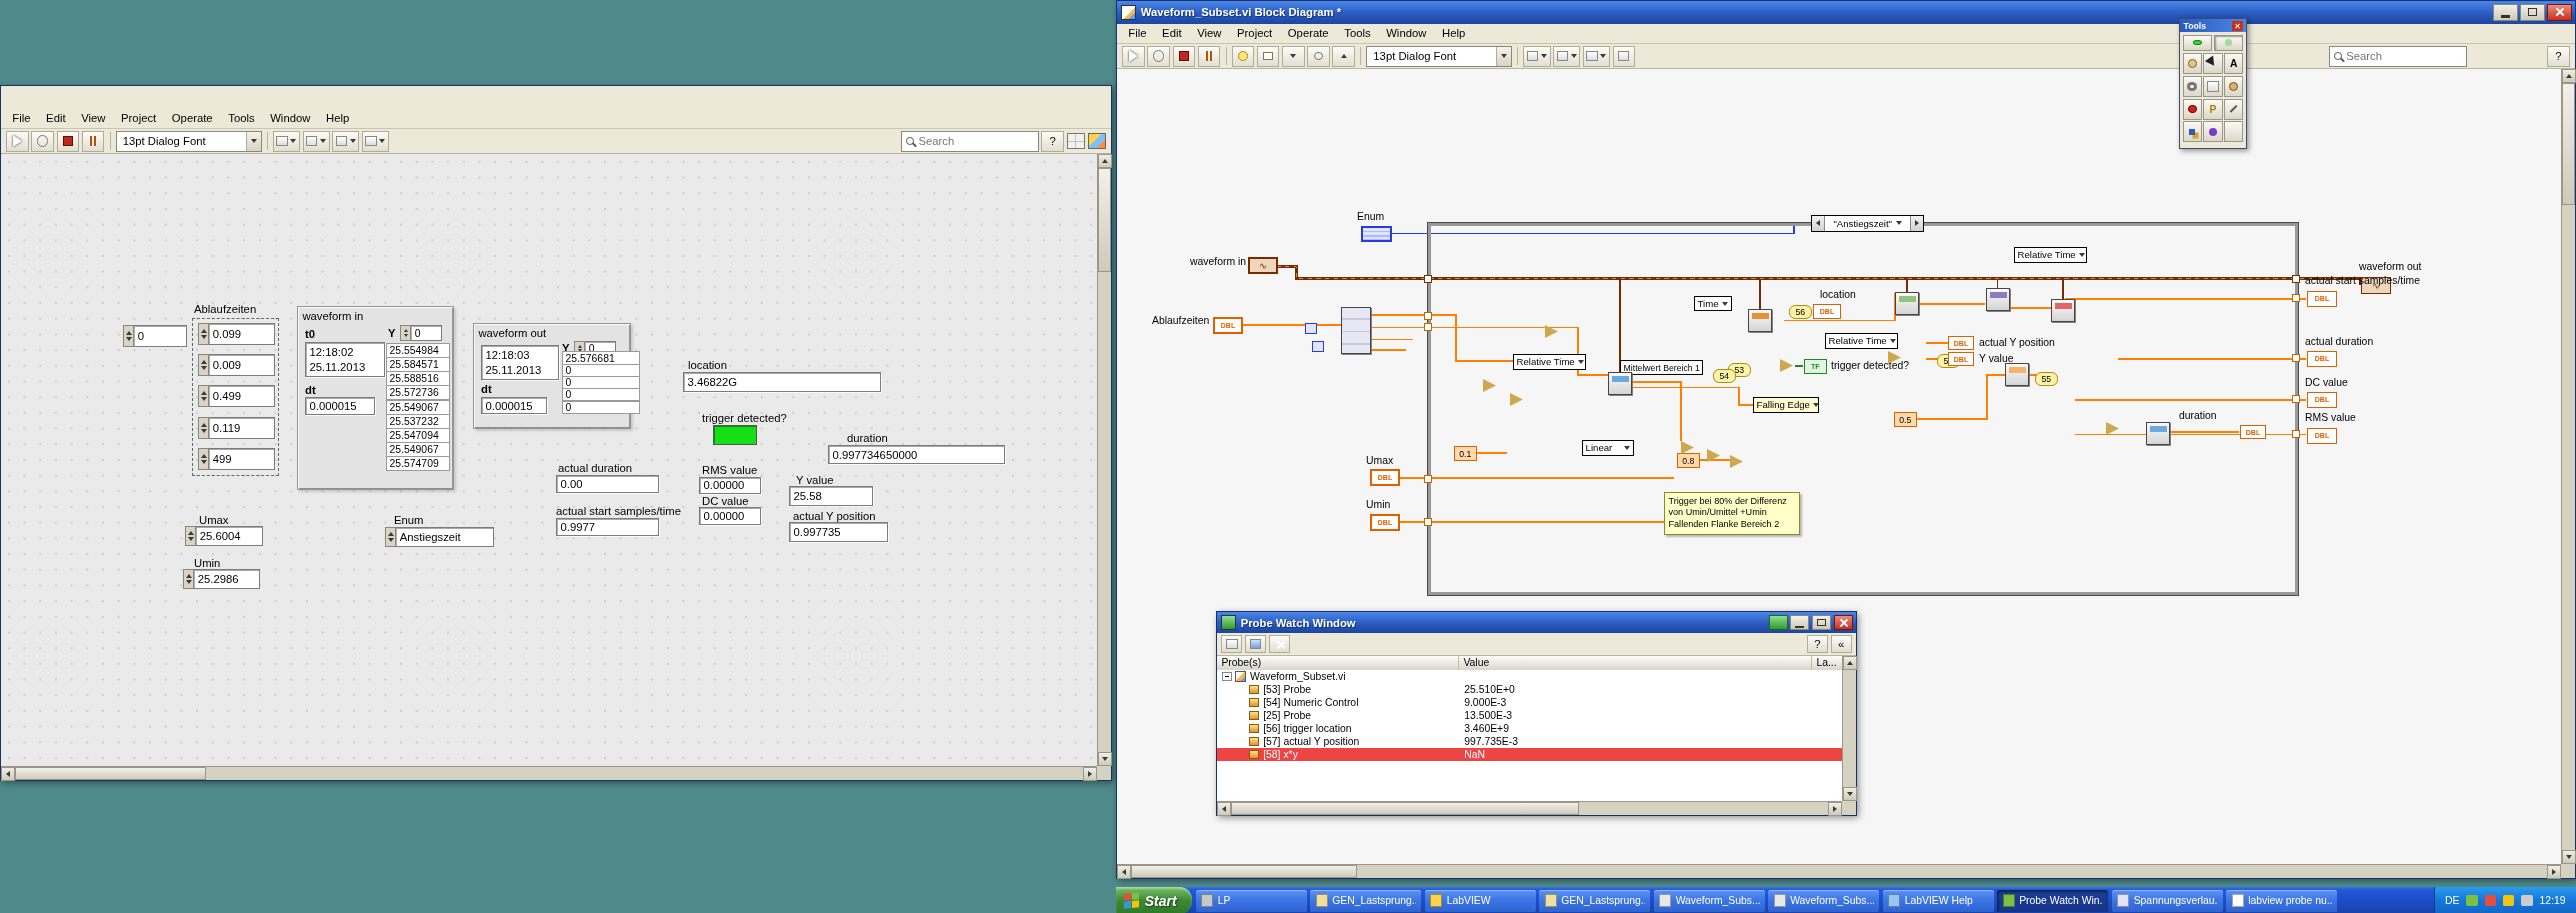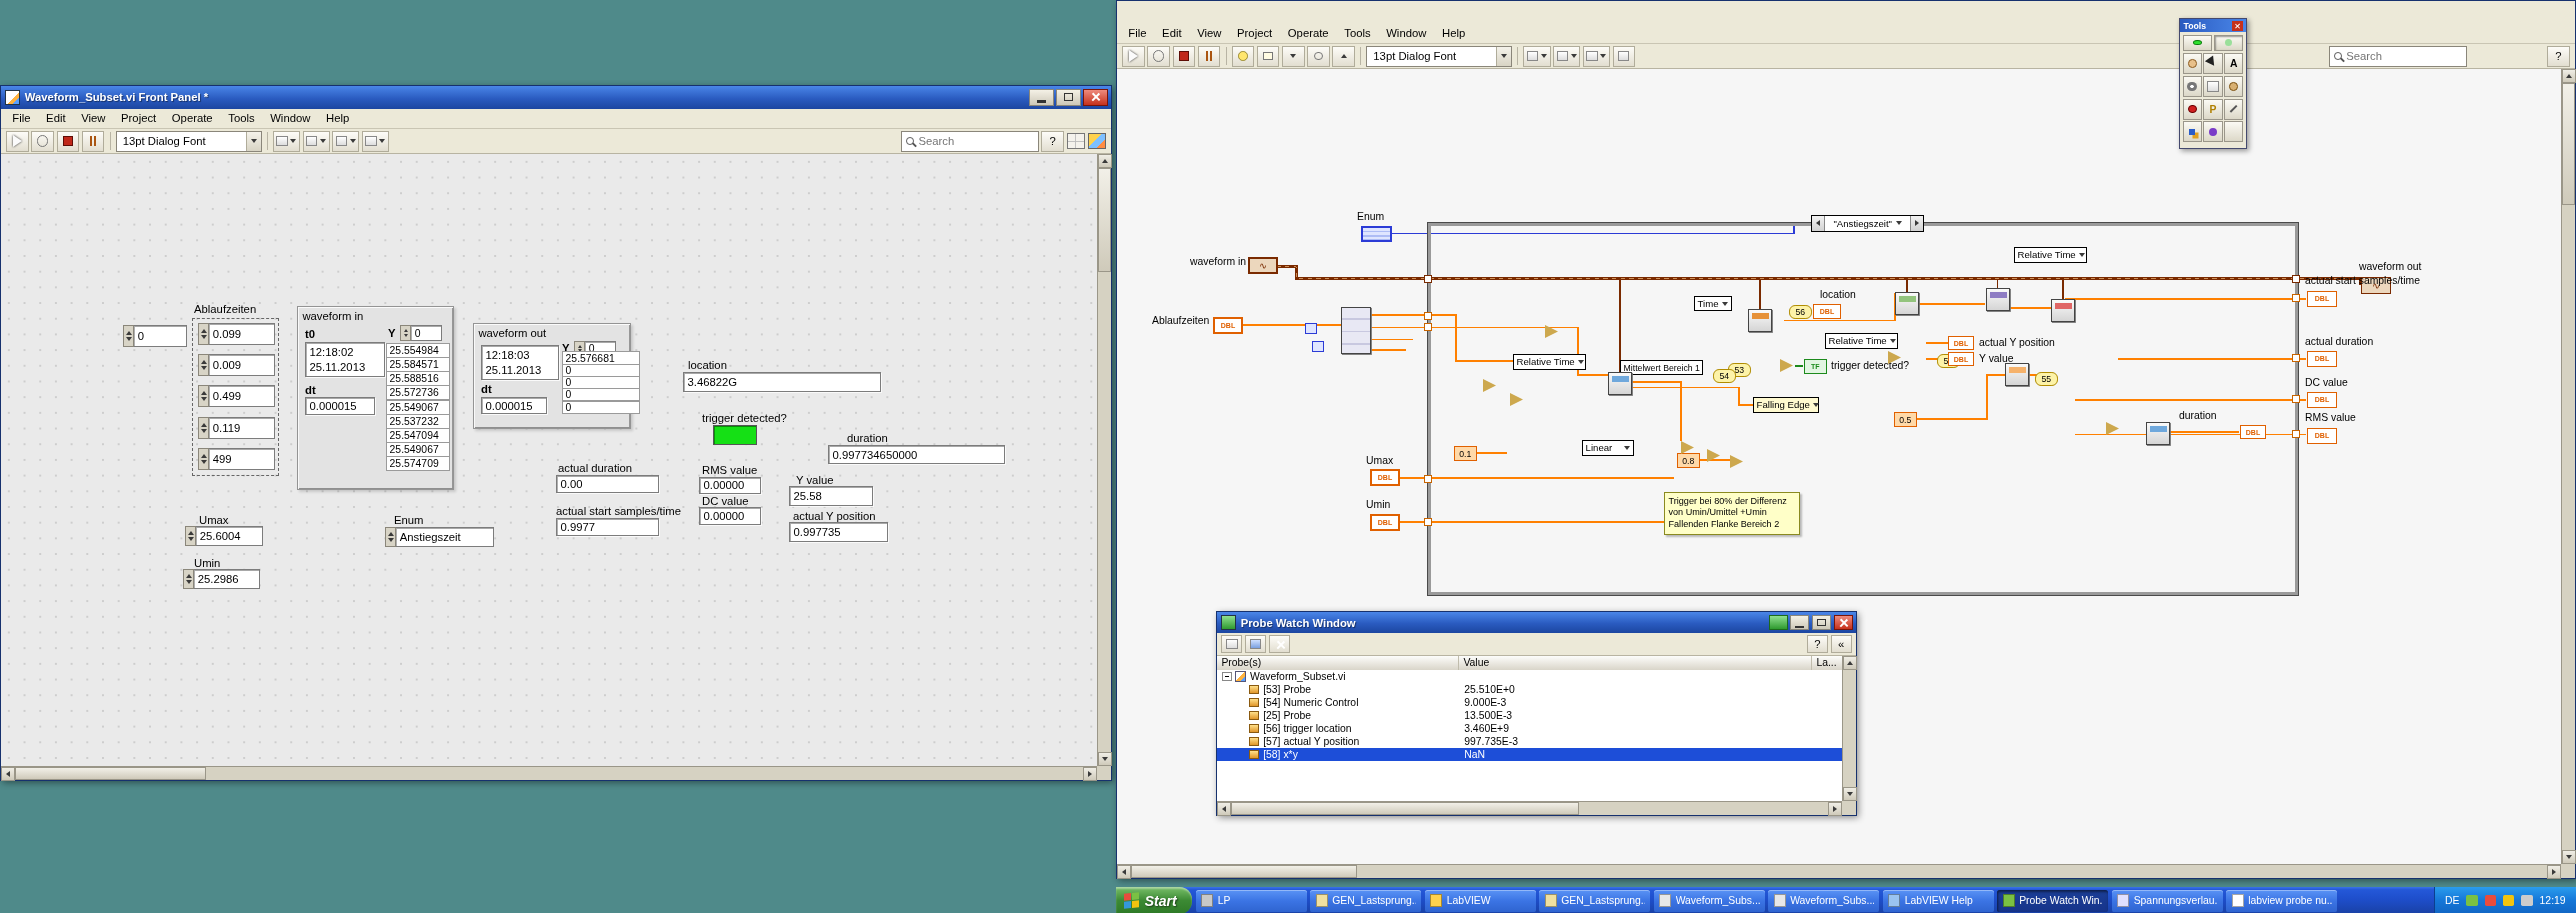--- a/index.html
+++ b/index.html
@@ -108,21 +108,21 @@
   .pal-cell{height:21px;border:0.9px solid #9a968a;background:linear-gradient(#fbfaf4,#dcd8c8);display:flex;align-items:center;justify-content:center;font-size:10.4px;font-weight:bold}
   .dot{border-radius:50%;display:block}
   
   .pw-toolbar{position:absolute;left:0;right:0;top:21px;height:22.6px;background:#ece9d8;border-bottom:0.9px solid #b8b4a2;display:flex;align-items:center;gap:2.6px;padding:0 4.4px}
   .pw-head{position:absolute;left:0;right:14px;top:44px;height:15px;display:flex;background:linear-gradient(#fdfdfb,#d9d5c9);border-bottom:0.9px solid #a8a496;font-size:10.4px}
   .pw-head div{padding:0.9px 4.4px;border-right:0.9px solid #c0bcac;white-space:nowrap;overflow:hidden}
   .pw-list{position:absolute;left:0;right:14px;top:58px;bottom:14px;background:#fff;overflow:hidden}
   .pw-row{display:flex;height:13px;align-items:center;font-size:10.4px;white-space:nowrap}
   .pw-row .c1{width:242px;display:flex;align-items:center;overflow:hidden;flex:none}
   .pw-row .c2{width:353px;padding-left:5.2px;overflow:hidden;flex:none}
-  .pw-row.sel{background:#1d4ed8;color:#fff}
+  .pw-row.sel{background:#ef4444;color:#fff}
   .expander{width:9.6px;height:9.6px;border:0.9px solid #888;background:#fff;display:flex;align-items:center;justify-content:center;margin:0 3.5px 0 5.2px;flex:none}
   .expander i{display:block;width:4.4px;height:0.9px;background:#000}
   .tree-ind{width:22.6px;flex:none;border-left:0.9px dotted #999;margin-left:9.6px;height:100%}
   .probe-ico{width:9.6px;height:9.6px;background:linear-gradient(#ffe08a,#e0962a);border:0.9px solid #8a5a10;margin-right:4.4px;flex:none}
   .vi-ico{width:10.4px;height:10.4px;background:linear-gradient(135deg,#fff 0 50%,#ffb340 50% 75%,#5aa0ff 75%);border:0.9px solid #557;margin-right:4.4px;flex:none}
   
   .taskbar{position:absolute;left:1116px;top:887px;width:1460px;height:27px;background:linear-gradient(180deg,#3a73e8 0%,#2458d8 10%,#1e4ecb 45%,#1941a5 100%);display:flex;align-items:center;z-index:60}
   .startbtn{height:27px;background:linear-gradient(180deg,#79c06a,#3c8a34 50%,#2e7a27);border-radius:0 12.2px 12.2px 0;display:flex;align-items:center;gap:6.1px;padding:0 15.7px 0 7.8px;color:#fff;font-weight:bold;font-style:italic;font-size:14px;text-shadow:0.9px 0.9px 1.7px rgba(0,0,0,.55);box-shadow:inset 0 1.7px 1.7px rgba(255,255,255,.4);flex:none}
   .flag{display:grid;grid-template-columns:7px 7px;grid-template-rows:7px 7px;gap:0.9px;transform:skewY(-6deg)}
   .flag i{display:block}
@@ -132,35 +132,20 @@
   .tb-item span{white-space:nowrap;overflow:hidden}
   .tray{margin-left:auto;height:27px;background:linear-gradient(180deg,#2a9ced,#1577d8 50%,#1166c4);border-left:1.7px solid #0c3f8e;display:flex;align-items:center;gap:7px;padding:0 10.4px;color:#fff;font-size:10.4px;flex:none}
   .tray .ic{width:11.3px;height:11.3px;border-radius:1.7px;flex:none}
 </style>
 </head>
 <body>
 
 <div id="root">
 
   <div class="win" style="left:0;top:85px;width:1112px;height:696px;">
-    <div class="titlebar">
-      <div class="appicon"></div>
-      <div class="title">Waveform_Subset.vi Front Panel *</div>
-      <div class="winbtns">
-        <div class="wbtn">
-            <div class="g-min"></div>
-          </div>
-        <div class="wbtn">
-            <div class="g-max"></div>
-          </div>
-        <div class="wbtn close">
-            <div class="g-x"></div>
-          </div>
-      </div>
-    </div>
     <div class="menubar">
       <span class="menu-item">File</span>
       <span class="menu-item">Edit</span>
       <span class="menu-item">View</span>
       <span class="menu-item">Project</span>
       <span class="menu-item">Operate</span>
       <span class="menu-item">Tools</span>
       <span class="menu-item">Window</span>
       <span class="menu-item">Help</span>
     </div>
@@ -387,20 +372,35 @@
         </div>
       <div class="sbt" style="width:191px"></div>
       <div class="sbb" style="margin-left:auto">
           <div class="trr"></div>
         </div>
     </div>
     <div class="corner"></div>
   </div>
 
   <div class="win" style="left:1116px;top:0;width:1460px;height:879px;">
+    <div class="titlebar">
+      <div class="appicon"></div>
+      <div class="title">Waveform_Subset.vi Block Diagram *</div>
+      <div class="winbtns">
+        <div class="wbtn">
+            <div class="g-min"></div>
+          </div>
+        <div class="wbtn">
+            <div class="g-max"></div>
+          </div>
+        <div class="wbtn close">
+            <div class="g-x"></div>
+          </div>
+      </div>
+    </div>
     <div class="menubar">
       <span class="menu-item">File</span>
       <span class="menu-item">Edit</span>
       <span class="menu-item">View</span>
       <span class="menu-item">Project</span>
       <span class="menu-item">Operate</span>
       <span class="menu-item">Tools</span>
       <span class="menu-item">Window</span>
       <span class="menu-item">Help</span>
     </div>

